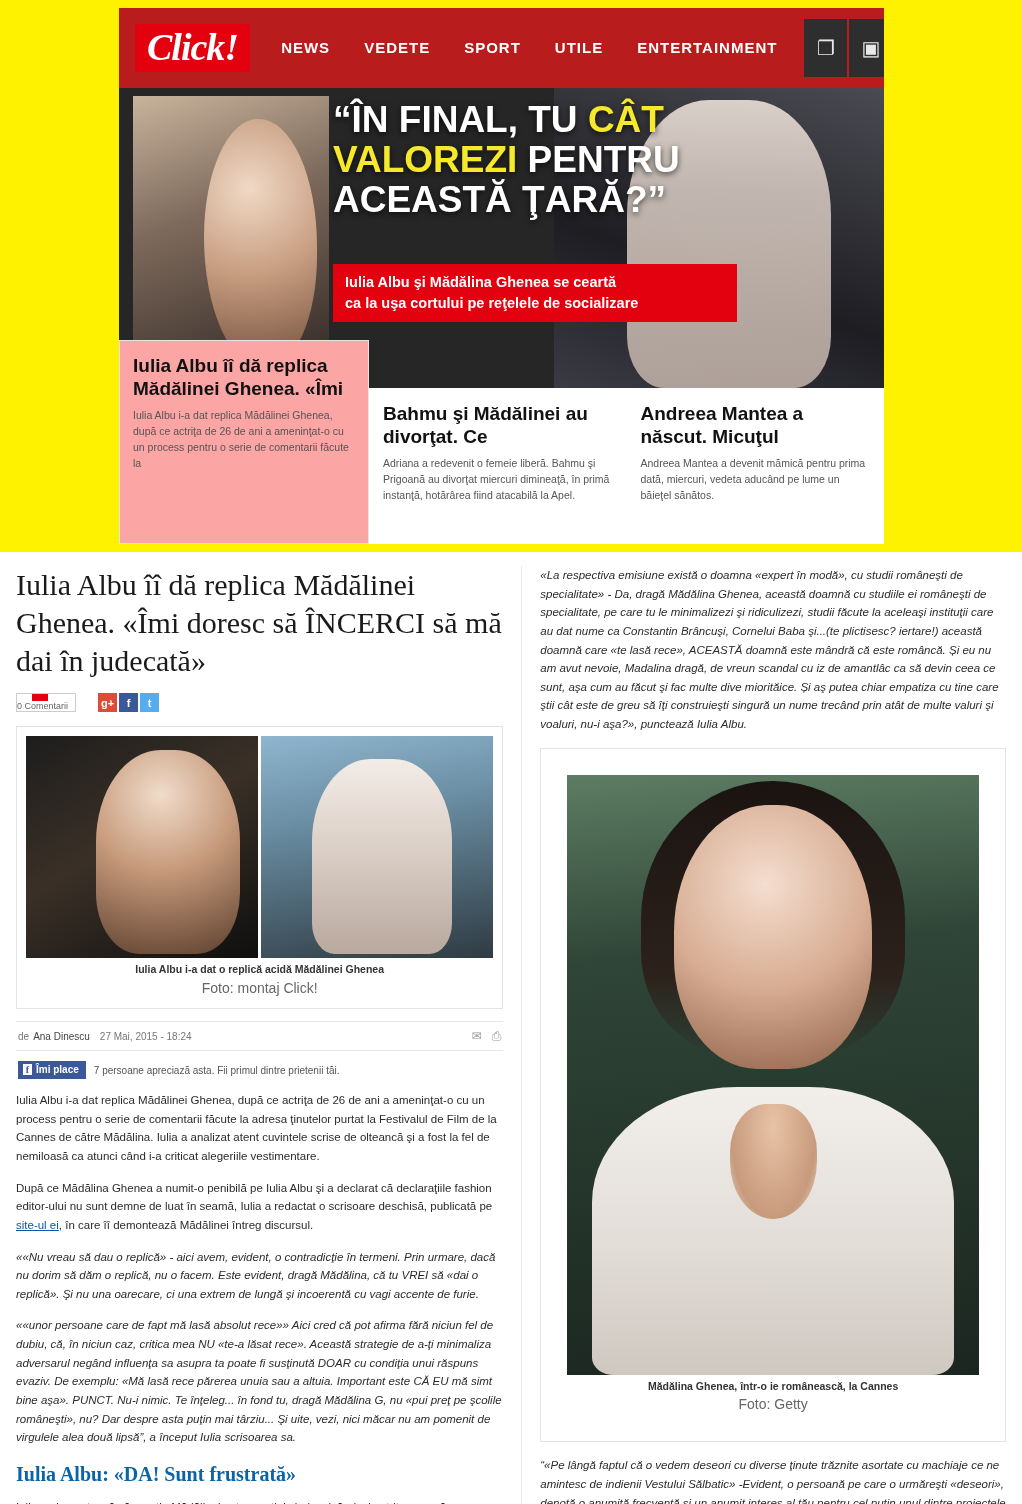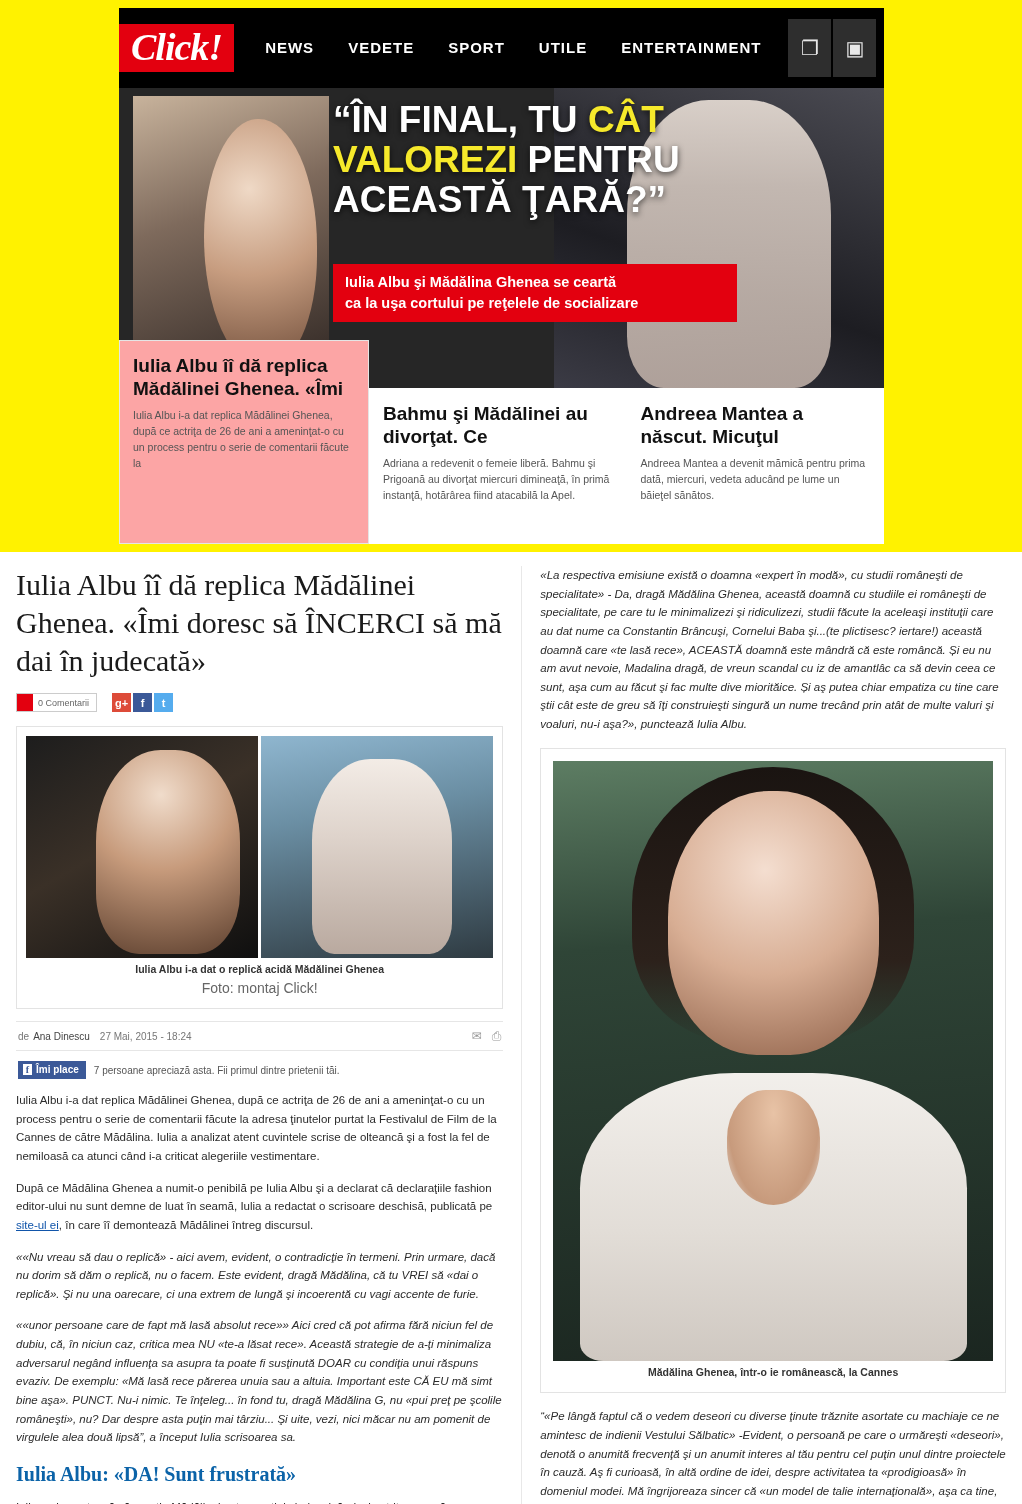--- a/index.html
+++ b/index.html
@@ -22,24 +22,25 @@
     position: absolute;
     left: 119px;
     top: 8px;
     width: 765px;
     height: 536px;
     background: #ffffff;
     overflow: hidden;
   }
   .navbar {
     height: 80px;
-    background: #000000;
-    display: flex;
-    align-items: center;
-    padding-left: 0;
+    background: #b91c1c;
+    display: flex;
+    align-items: center;
+    padding-left: 16px;
+    justify-content: space-between;
   }
   .logo {
     background: #e3000f;
     color: #fff;
     font-family: "Liberation Serif", serif;
     font-weight: bold;
     font-style: italic;
     font-size: 38px;
     padding: 4px 12px 6px 12px;
     line-height: 1;
@@ -200,21 +201,22 @@
     margin-bottom: 14px;
   }
   .comments-pill {
     display: flex;
     align-items: center;
     height: 19px;
     border: 1px solid #ccc;
     font-size: 9px;
     color: #666;
     padding-right: 7px;
-    margin-right: 15px;
+    margin-right: 22px;
+    flex-direction: column;
   }
   .comments-pill .bubble {
     width: 16px; height: 17px;
     background: #e3000f;
     margin-right: 5px;
   }
   .sq {
     width: 19px; height: 19px;
     color: #fff;
     font-size: 11px;
@@ -331,21 +333,21 @@
   }
   .col-right .lead {
     font-size: 11.5px;
     font-style: italic;
     line-height: 1.62;
     color: #2b2b2b;
     margin: 0 0 14px 0;
   }
   .big-figure {
     border: 1px solid #e3e3e3;
-    padding: 12px;
+    padding: 26px;
   }
   .big-photo {
     height: 600px;
     background: linear-gradient(175deg,#5d7d63 0%,#2f4537 30%,#1b2620 100%);
     position: relative;
     overflow: hidden;
   }
   .big-photo .face {
     position: absolute;
     left: 26%;
@@ -515,19 +517,20 @@
     <p class="lead">«La respectiva emisiune există o doamna «expert în modă», cu studii româneşti de specialitate» - Da, dragă Mădălina Ghenea, această doamnă cu studiile ei româneşti de specialitate, pe care tu le minimalizezi şi ridiculizezi, studii făcute la aceleaşi instituţii care au dat nume ca Constantin Brâncuşi, Cornelui Baba şi...(te plictisesc? iertare!) această doamnă care «te lasă rece», ACEASTĂ doamnă este mândră că este româncă. Și eu nu am avut nevoie, Madalina dragă, de vreun scandal cu iz de amantlâc ca să devin ceea ce sunt, aşa cum au făcut şi fac multe dive miorităice. Și aş putea chiar empatiza cu tine care ştii cât este de greu să îţi construieşti singură un nume trecând prin atât de multe valuri şi voaluri, nu-i aşa?», punctează Iulia Albu.</p>
 
     <div class="big-figure">
       <div class="big-photo">
         <div class="hair"></div>
         <div class="face"></div>
         <div class="blouse"></div>
       </div>
       <div class="figcap">
         <div>Mădălina Ghenea, într-o ie românească, la Cannes</div>
+        <div class="credit">Foto: Getty</div>
       </div>
     </div>
 
     <p class="closing">“«Pe lângă faptul că o vedem deseori cu diverse ţinute trăznite asortate cu machiaje ce ne amintesc de indienii Vestului Sălbatic» -Evident, o persoană pe care o urmăreşti «deseori», denotă o anumită frecvenţă şi un anumit interes al tău pentru cel puţin unul dintre proiectele în cauză. Aş fi curioasă, în altă ordine de idei, despre activitatea ta «prodigioasă» în domeniul modei. Mă îngrijoreaza sincer că «un model de talie internaţională», aşa ca tine, nu este familiarizat cu acest tip de make-up”, mai scrie Iulia Albu.</p>
   </div>
 
 </div>
 
 </body></html>

